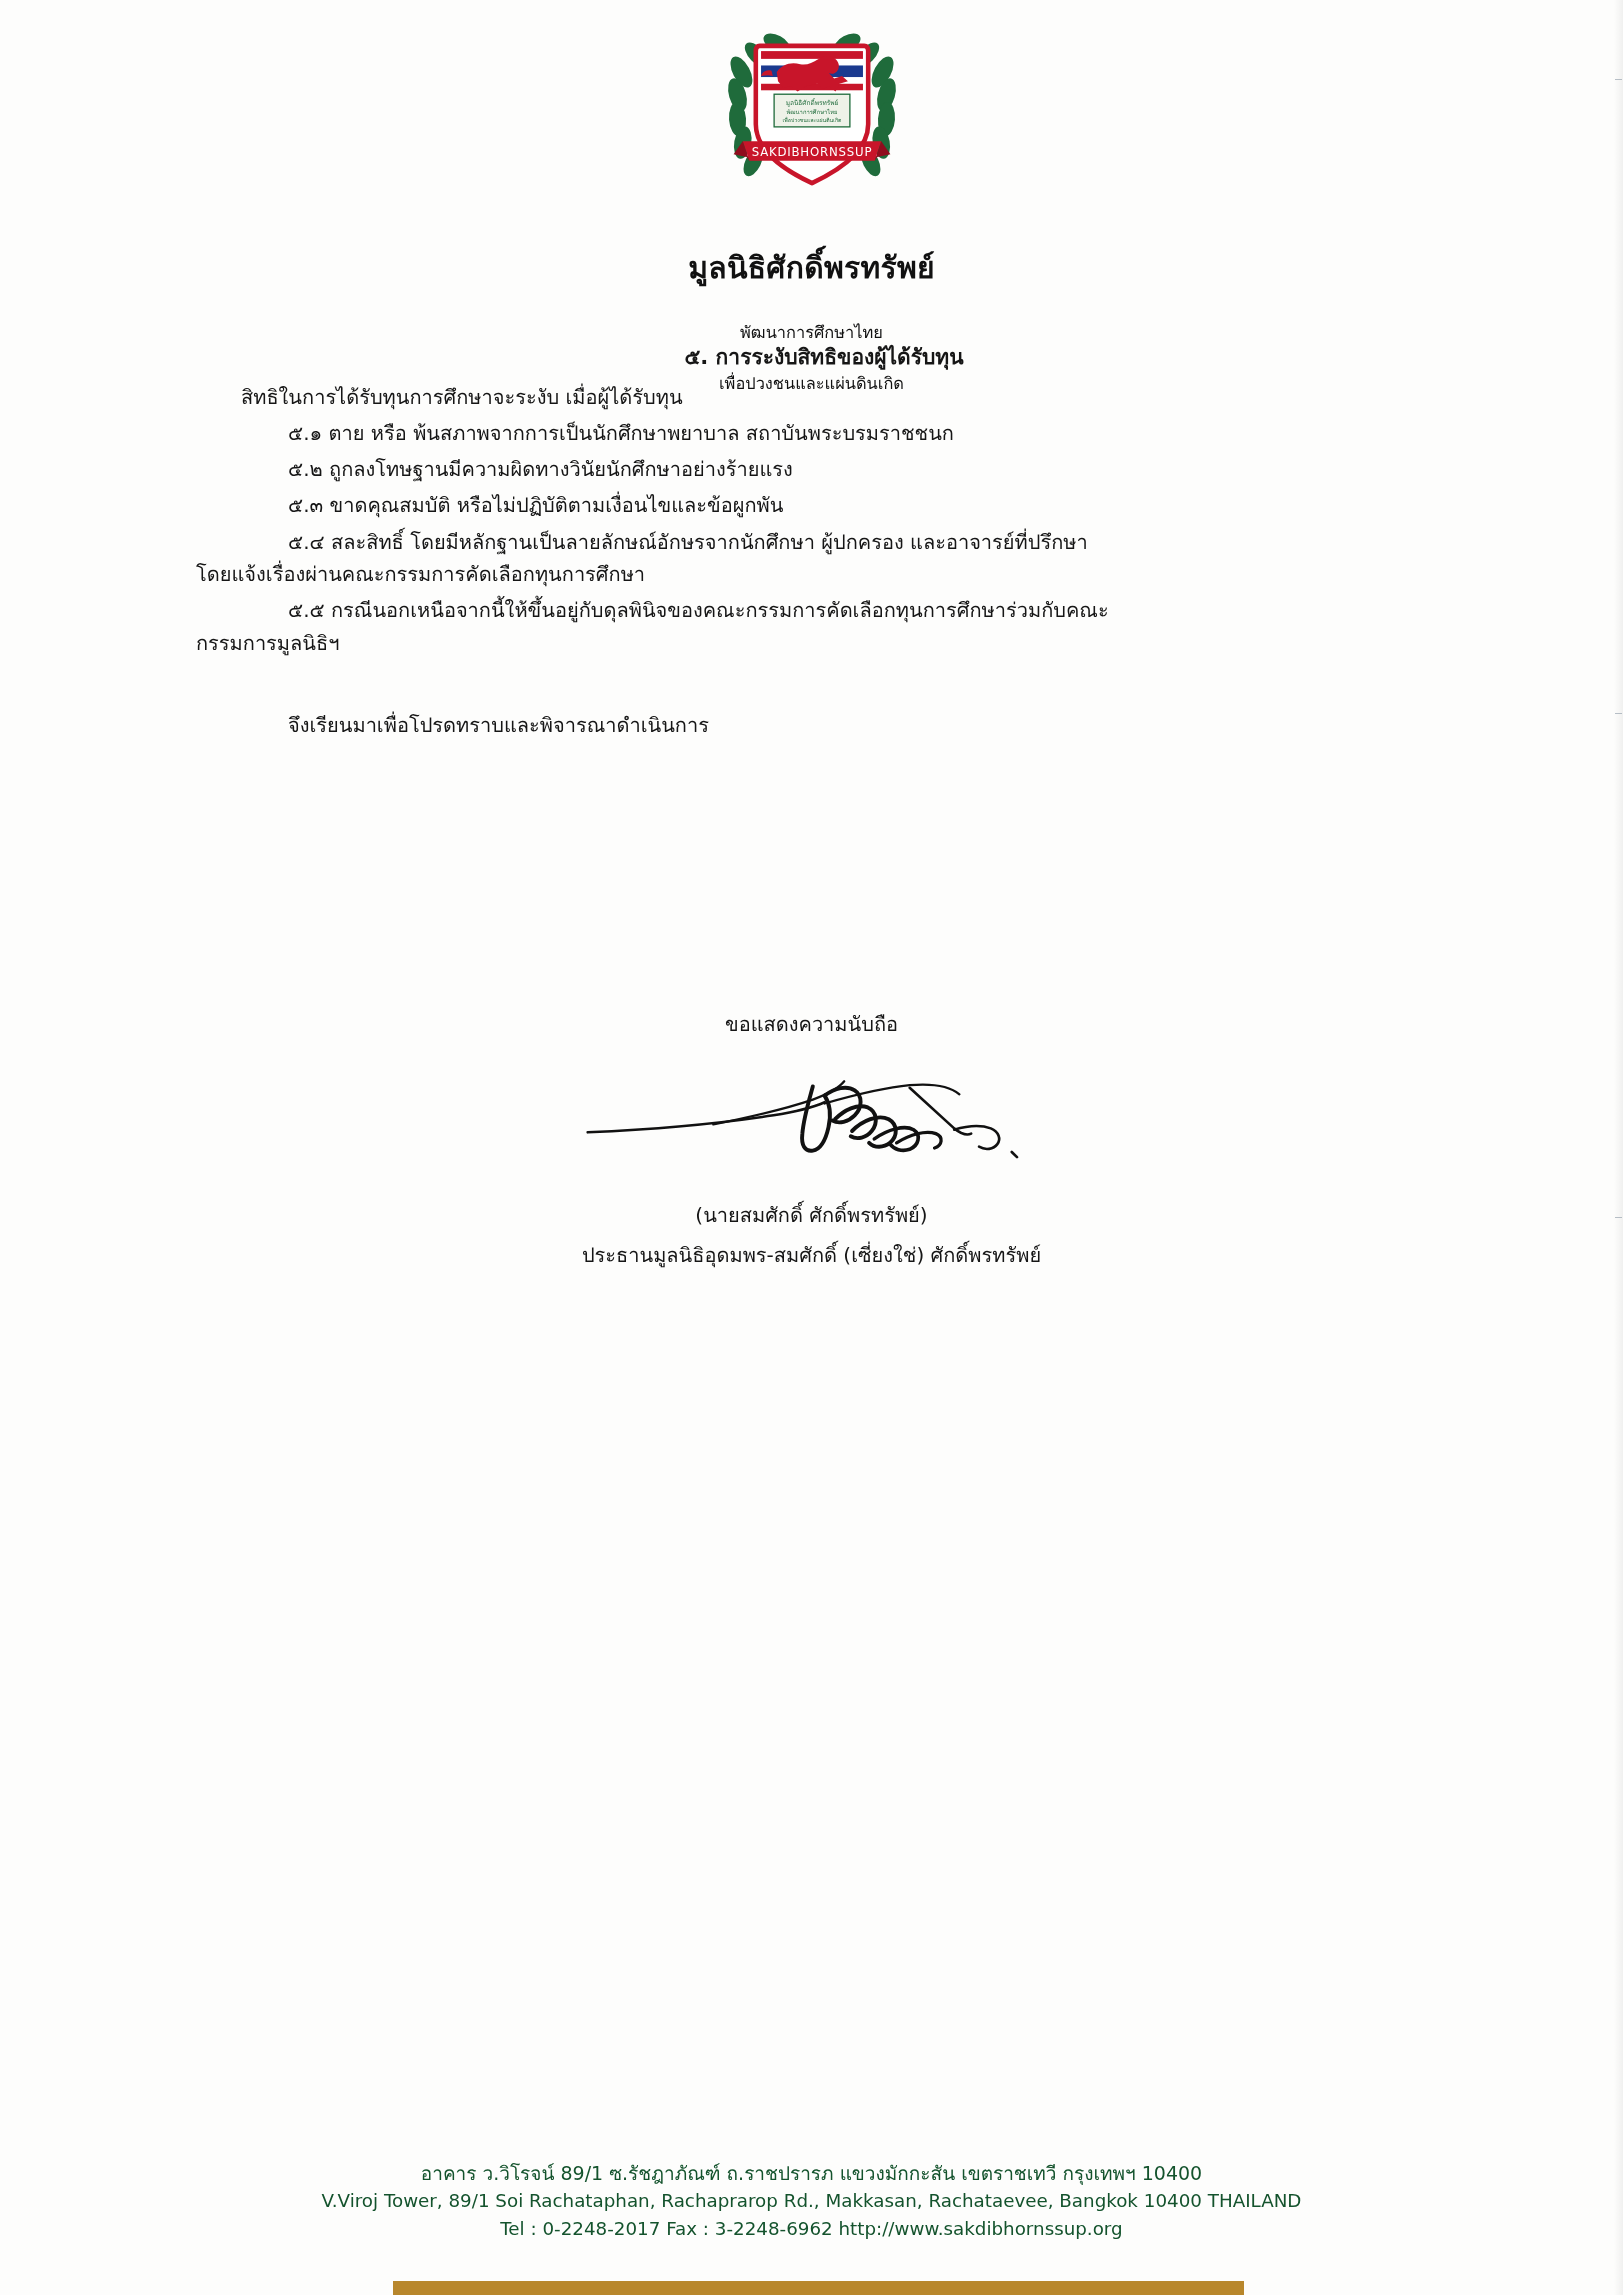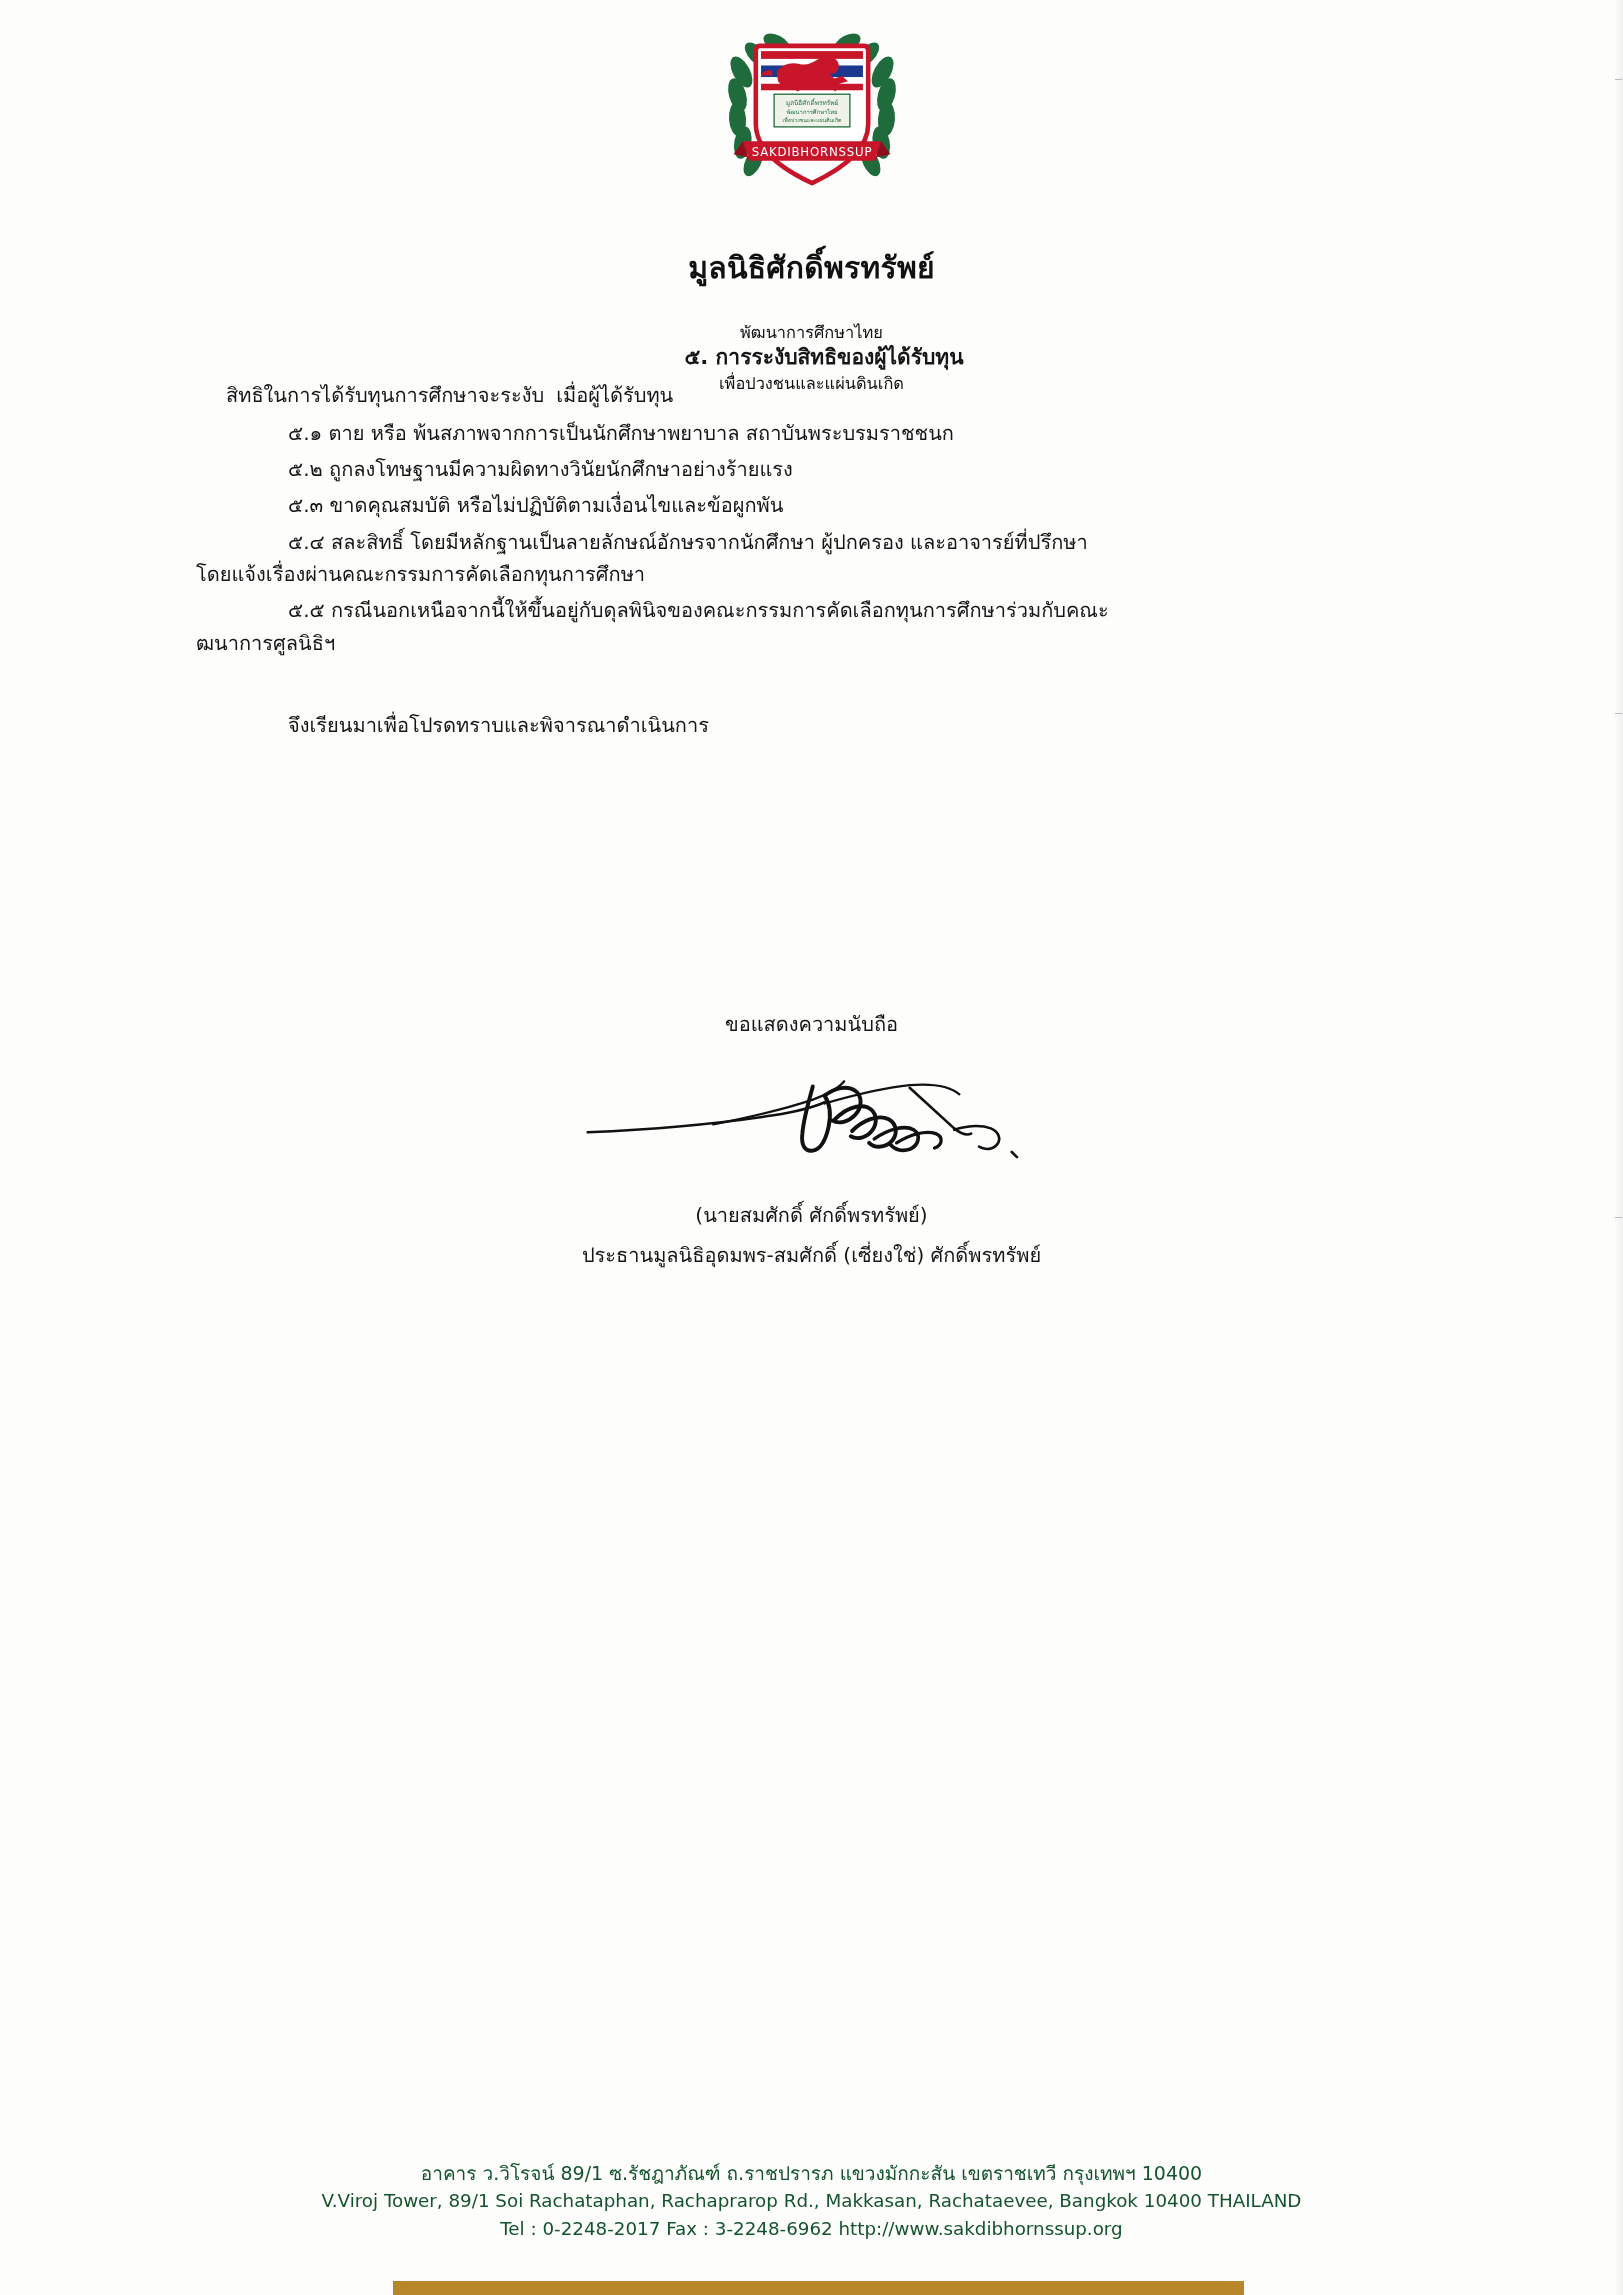--- a/index.html
+++ b/index.html
@@ -67,23 +67,22 @@
     line-height: 1.62;
     color: #161616;
   }
   .section-heading {
     font-weight: bold;
     font-size: 21px;
     margin-bottom: 6.5px;
     text-align: center;
   }
   .para-indent1 {
-    margin-left: 30px;
+    margin-left: 45px;
     margin-bottom: 3.9px;
-    font-family: Liberation Mono, monospace;
   }
   .para-indent2 {
     margin-left: 92px;
     margin-bottom: 3.9px;
   }
   .para-hang {
     margin-left: 92px;
     text-indent: 0;
     margin-bottom: 3.9px;
   }
@@ -225,21 +224,21 @@
     <div class="para-indent2">๕.๒ ถูกลงโทษฐานมีความผิดทางวินัยนักศึกษาอย่างร้ายแรง</div>
     <div class="para-indent2">๕.๓ ขาดคุณสมบัติ หรือไม่ปฏิบัติตามเงื่อนไขและข้อผูกพัน</div>
 
     <div class="para-hang">
       <span>๕.๔ สละสิทธิ์ โดยมีหลักฐานเป็นลายลักษณ์อักษรจากนักศึกษา ผู้ปกครอง และอาจารย์ที่ปรึกษา</span>
       <span class="cont">โดยแจ้งเรื่องผ่านคณะกรรมการคัดเลือกทุนการศึกษา</span>
     </div>
 
     <div class="para-hang">
       <span>๕.๕ กรณีนอกเหนือจากนี้ให้ขึ้นอยู่กับดุลพินิจของคณะกรรมการคัดเลือกทุนการศึกษาร่วมกับคณะ</span>
-      <span class="cont">ฒนาการศูลนิธิฯ</span>
+      <span class="cont">กรรมการมูลนิธิฯ</span>
     </div>
 
     <div class="spacer-md"></div>
 
     <div class="para-indent2">จึงเรียนมาเพื่อโปรดทราบและพิจารณาดำเนินการ</div>
   </div>
 
   <div class="signature">
     <div class="sig-regards">ขอแสดงความนับถือ</div>
 

